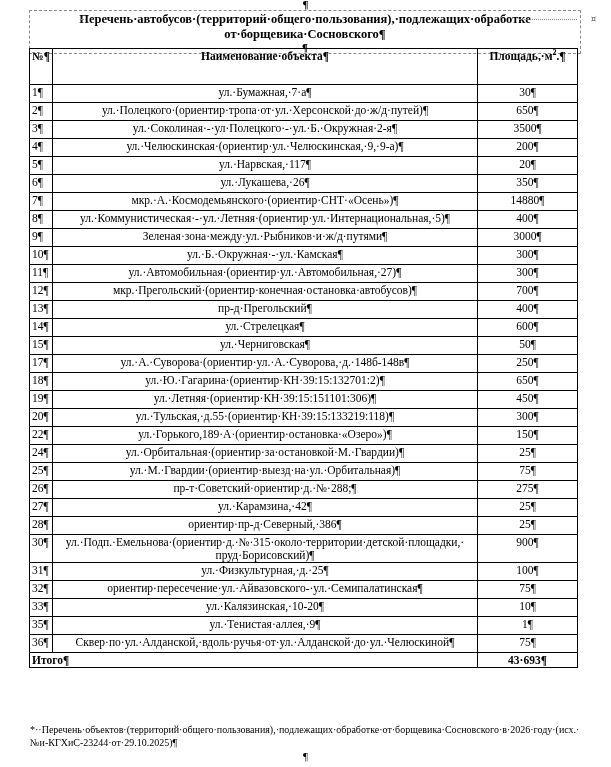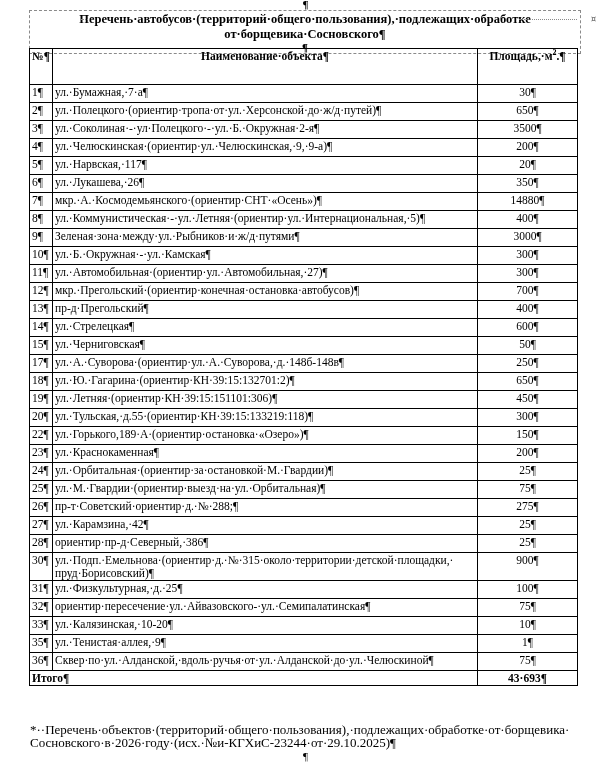--- a/index.html
+++ b/index.html
@@ -15,26 +15,26 @@
   .title-frame .rm{position:absolute;right:-16px;top:1px;}
   .title-pilc{font-size:11px;line-height:11px;font-weight:bold;}
   table.doc{position:absolute;left:29px;top:48px;width:548px;border-collapse:collapse;
             table-layout:fixed;font-size:11.5px;}
   table.doc col.c1{width:23px;} table.doc col.c2{width:425px;} table.doc col.c3{width:100px;}
   table.doc th,table.doc td{border:1px solid #000;padding:0 2px;line-height:13px;
             overflow:hidden;vertical-align:top;}
   table.doc th{height:34px;font-weight:bold;text-align:center;font-size:11.5px;padding-top:1px;}
   table.doc td{height:16px;padding-top:1px;}
   td.c-num{text-align:left;padding-left:2px;}
-  td.c-name{text-align:left;padding-left:3px;}
+  td.c-name{text-align:center;padding-left:3px;}
   td.c-area,th.c-area{text-align:center;position:relative;}
   tr.total td{font-weight:bold;height:13px;}
   .rm{font-size:8px;color:#555;font-weight:normal;font-family:"DejaVu Sans",sans-serif;}
   sup{font-size:8px;line-height:0;}
-  .footnote{position:absolute;left:30px;top:723px;width:556px;font-size:13px;
+  .footnote{position:absolute;left:30px;top:723px;width:556px;font-size:10px;
             line-height:13px;text-align:left;}
   .pilc-bottom{position:absolute;left:0;top:751px;width:611px;text-align:center;
                font-size:11px;line-height:11px;}
 </style>
 </head>
 <body>
 
 <div class="page">
 
   <div class="pilc-top">¶</div>
@@ -167,25 +167,20 @@
           <td class="c-num"><span>20</span><span>¶</span></td>
           <td class="c-name"><span>ул.·​Тульская,·​д.55·​(ориентир·​КН·​39:15:133219:118)</span><span>¶</span></td>
           <td class="c-area"><span>300</span><span>¶</span></td>
         </tr>
         <tr>
           <td class="c-num"><span>22</span><span>¶</span></td>
           <td class="c-name"><span>ул.·​Горького,189·​А·​(ориентир·​остановка·​«Озеро»)</span><span>¶</span></td>
           <td class="c-area"><span>150</span><span>¶</span></td>
         </tr>
         <tr>
-          <td class="c-num"><span>23</span><span>¶</span></td>
-          <td class="c-name"><span>ул.·​Краснокаменная</span><span>¶</span></td>
-          <td class="c-area"><span>200</span><span>¶</span></td>
-        </tr>
-        <tr>
           <td class="c-num"><span>24</span><span>¶</span></td>
           <td class="c-name"><span>ул.·​Орбитальная·​(ориентир·​за·​остановкой·​М.·​Гвардии)</span><span>¶</span></td>
           <td class="c-area"><span>25</span><span>¶</span></td>
         </tr>
         <tr>
           <td class="c-num"><span>25</span><span>¶</span></td>
           <td class="c-name"><span>ул.·​М.·​Гвардии·​(ориентир·​выезд·​на·​ул.·​Орбитальная)</span><span>¶</span></td>
           <td class="c-area"><span>75</span><span>¶</span></td>
         </tr>
         <tr>

